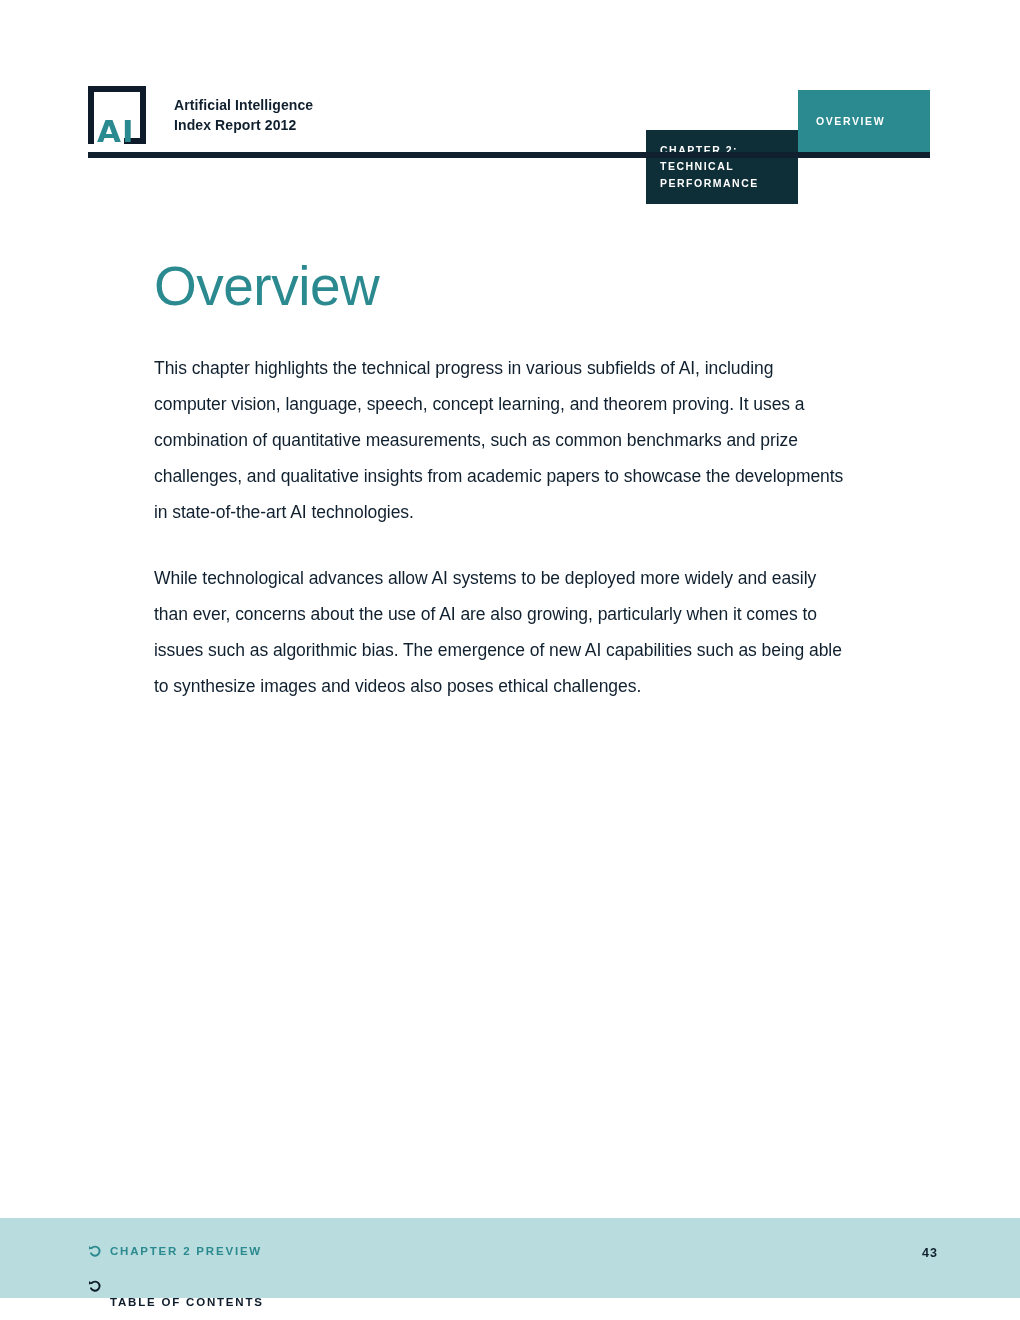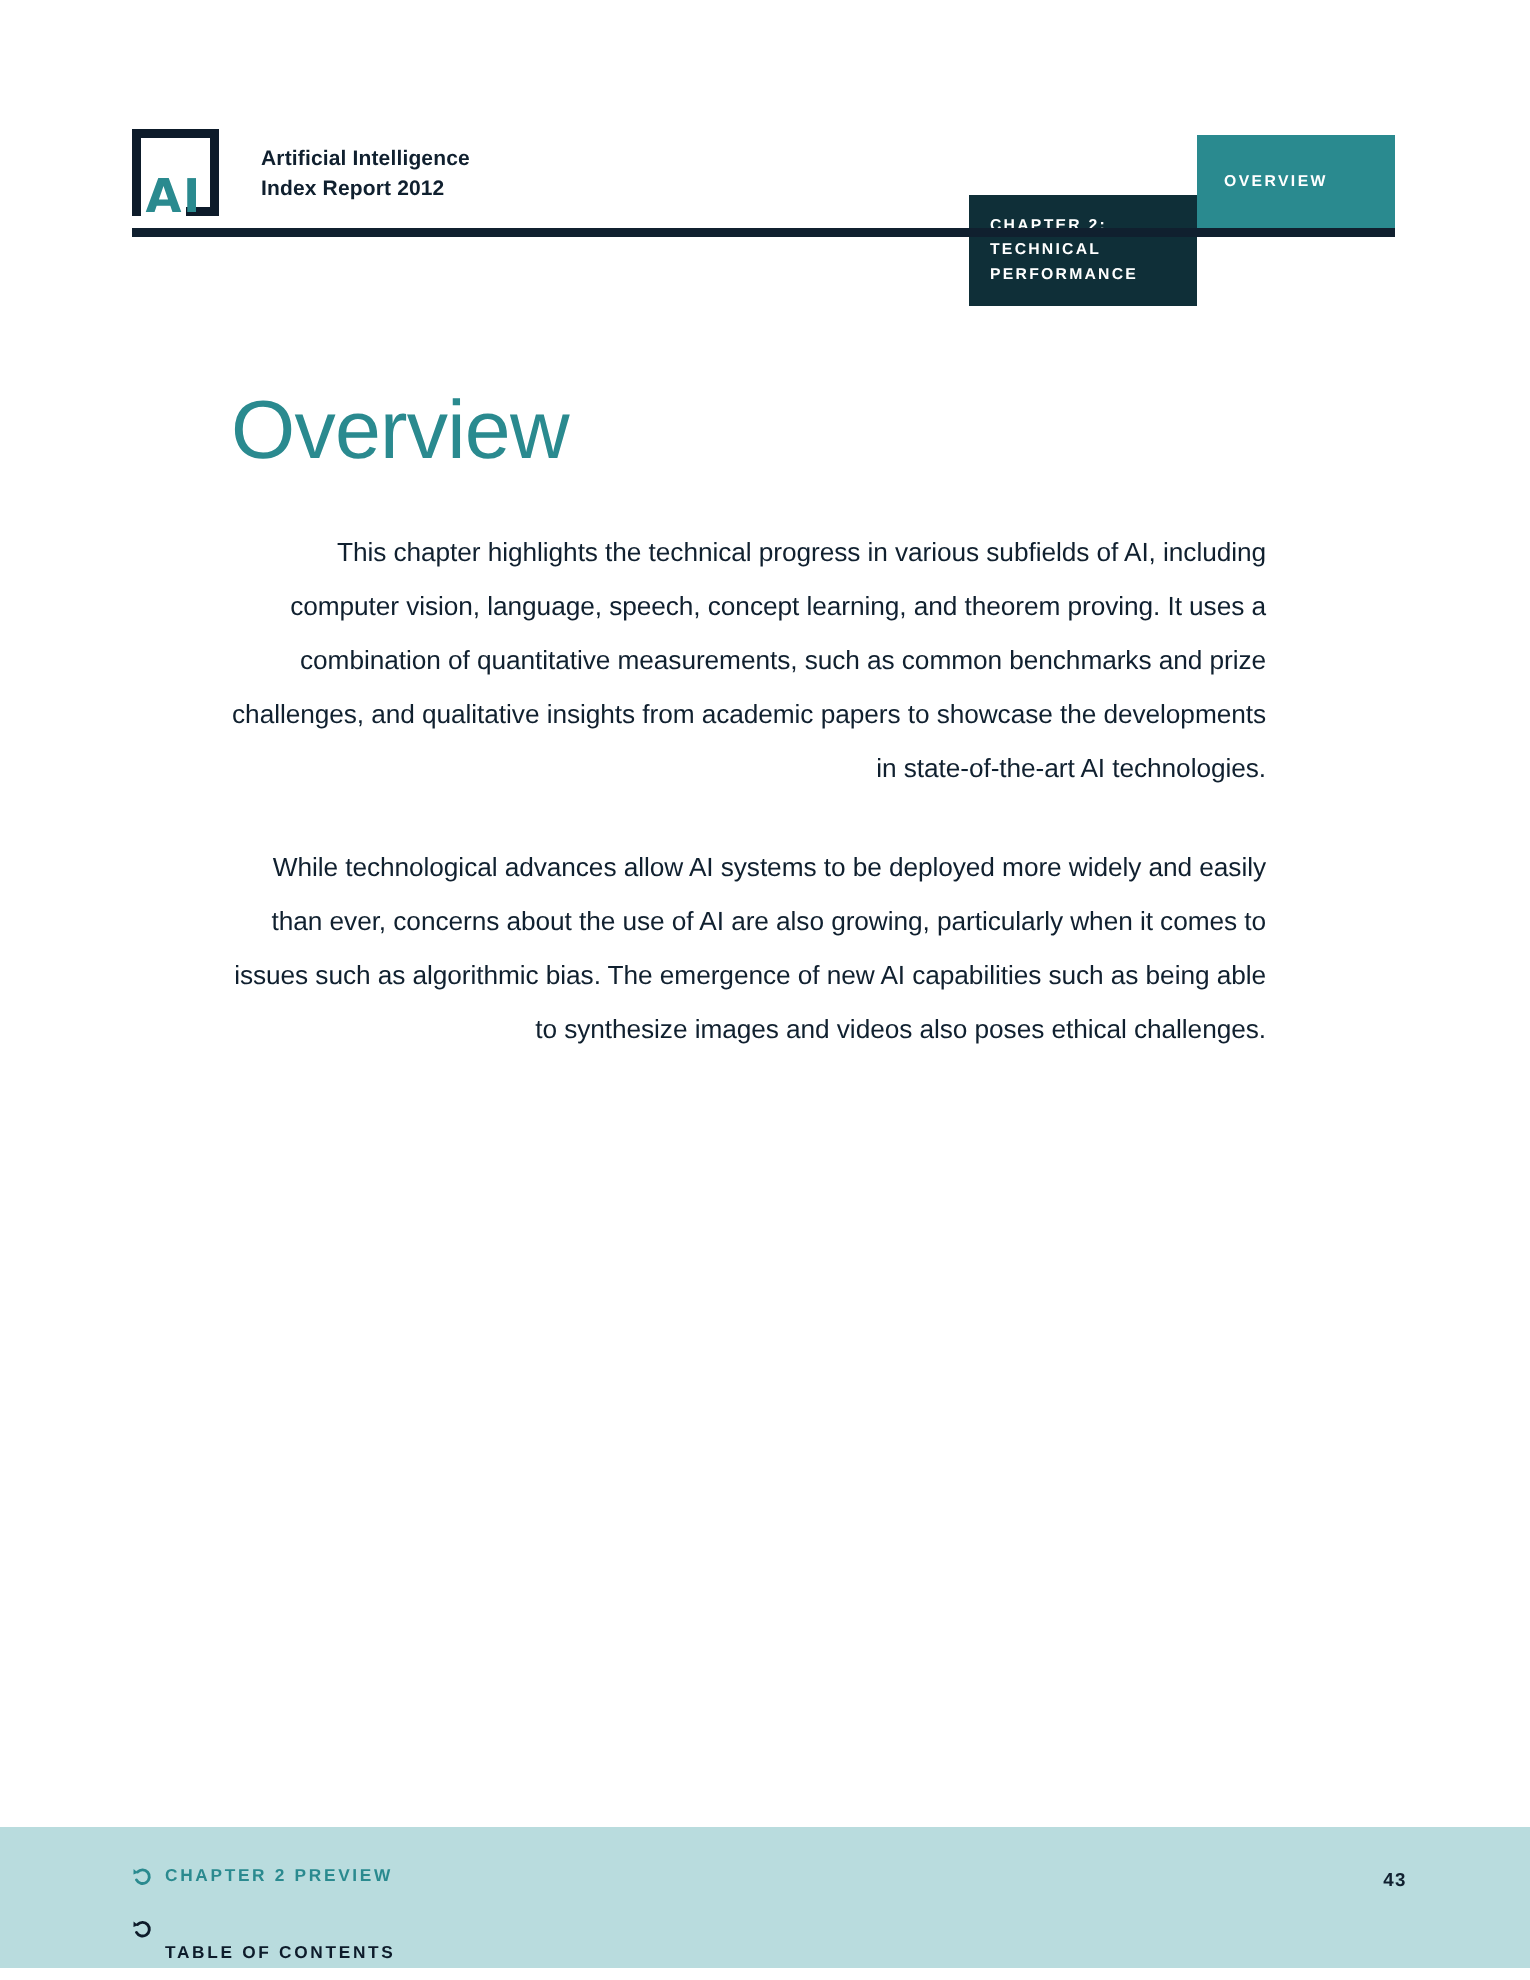--- a/index.html
+++ b/index.html
@@ -167,33 +167,32 @@
     font-family: "Liberation Sans", sans-serif;
   }
 
   .body-paragraph {
     font-size: 17.5px;
     line-height: 2.06;
     color: #10202f;
     margin: 0 0 30px 0;
     letter-spacing: -0.05px;
     font-weight: 400;
-    text-align: right;
   }
   .body-paragraph:last-child {
     margin-bottom: 0;
   }
 
   
   .footer {
     position: absolute;
     left: 0;
     top: 1218px;
     width: 1020px;
-    height: 94px;
+    height: 80px;
     background: #b9dcde;
   }
 
   .footer-links {
     position: absolute;
     left: 88px;
     top: 26px;
   }
 
   .footer-link {

